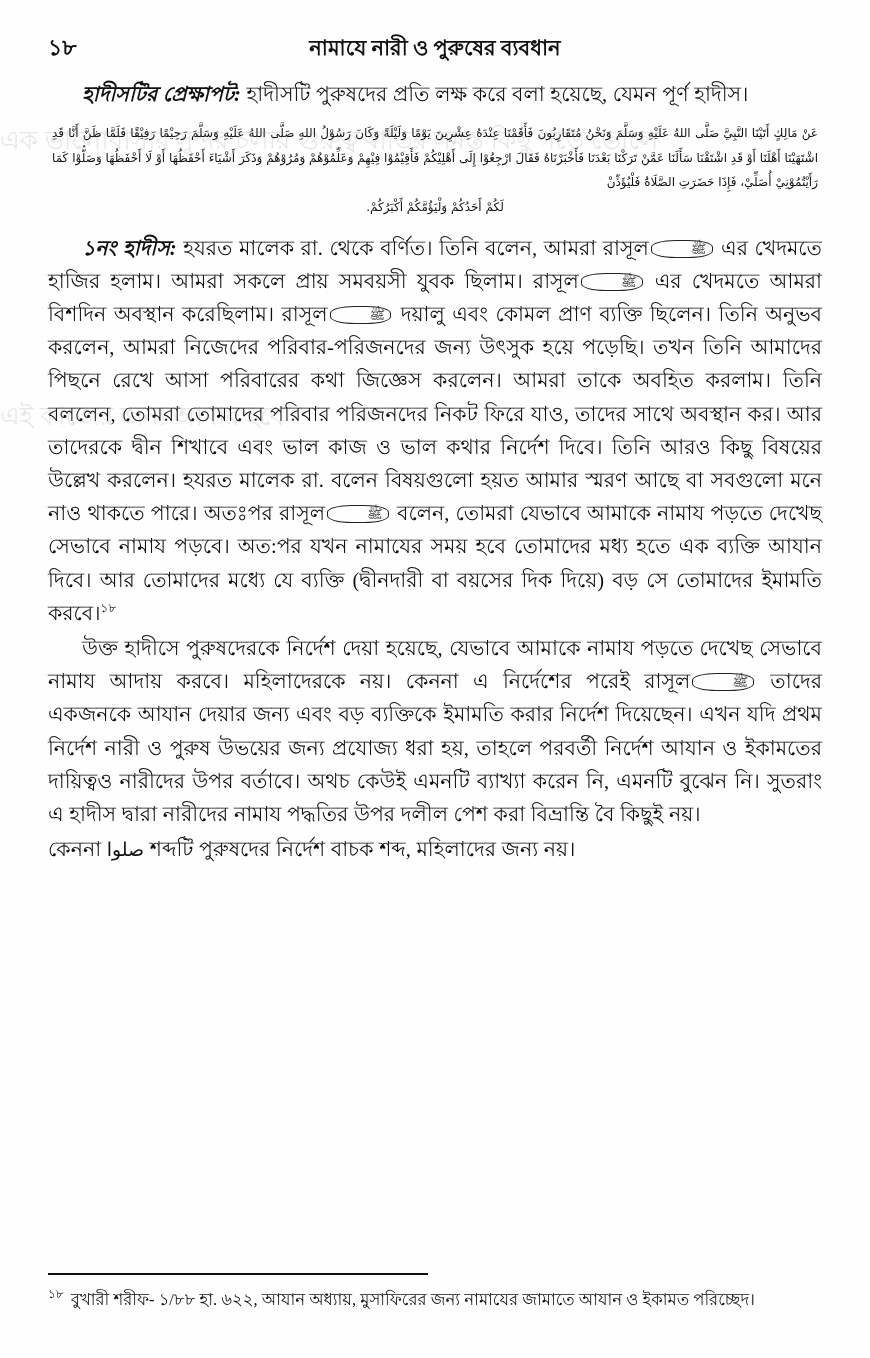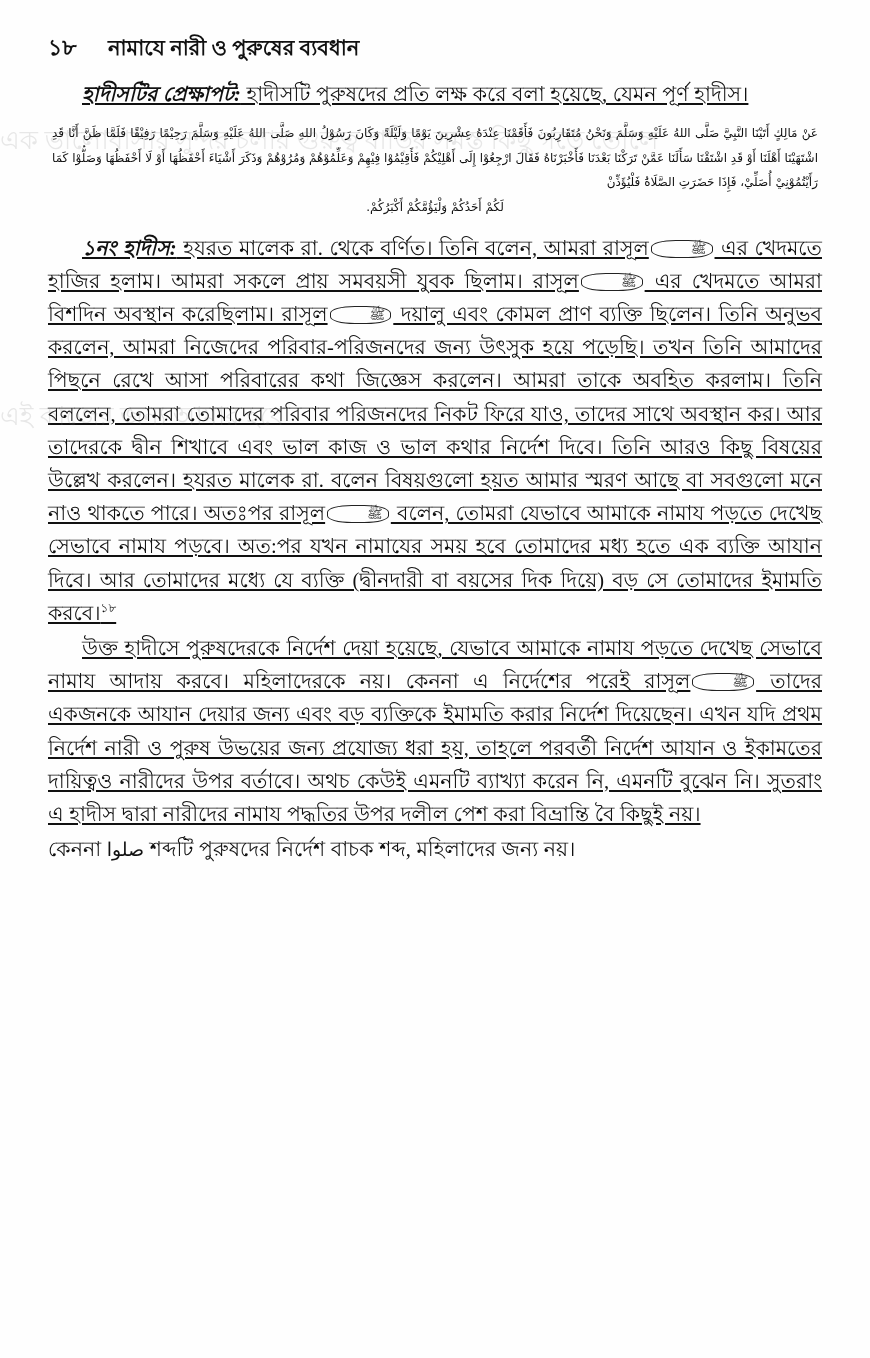--- a/index.html
+++ b/index.html
@@ -34,39 +34,38 @@
   }
   .page-number {
     font-size: 22px;
     font-weight: 700;
     width: 60px;
     flex: 0 0 60px;
     letter-spacing: 0px;
   }
   .header-title {
     flex: 1 1 auto;
-    text-align: left;
+    text-align: center;
     font-size: 21px;
     font-weight: 700;
     padding-right: 60px;
     white-space: nowrap;
   }
 
   
   .para {
     font-size: 20.5px;
     line-height: 1.62;
     text-align: justify;
     text-justify: inter-word;
     margin: 0 0 2px 0;
     word-spacing: 0.5px;
   }
   .para.indent {
     text-indent: 34px;
-    text-decoration: underline;
   }
   .lead-italic {
     font-style: italic;
     font-weight: 700;
   }
   .arabic-inline {
     font-family: Liberation Serif, serif;
     font-size: 19px;
   }
 
@@ -174,14 +173,20 @@
   </p>
 
   <p class="para indent">
     <span>উক্ত হাদীসে পুরুষদেরকে নির্দেশ দেয়া হয়েছে, যেভাবে আমাকে নামায পড়তে দেখেছ সেভাবে নামায আদায় করবে। মহিলাদেরকে নয়। কেননা এ নির্দেশের পরেই রাসূল</span><span class="pbuh">ﷺ</span><span> তাদের একজনকে আযান দেয়ার জন্য এবং বড় ব্যক্তিকে ইমামতি করার নির্দেশ দিয়েছেন। এখন যদি প্রথম নির্দেশ নারী ও পুরুষ উভয়ের জন্য প্রযোজ্য ধরা হয়, তাহলে পরবর্তী নির্দেশ আযান ও ইকামতের দায়িত্বও নারীদের উপর বর্তাবে। অথচ কেউই এমনটি ব্যাখ্যা করেন নি, এমনটি বুঝেন নি। সুতরাং এ হাদীস দ্বারা নারীদের নামায পদ্ধতির উপর দলীল পেশ করা বিভ্রান্তি বৈ কিছুই নয়।</span>
   </p>
 
   <p class="para">
     <span>কেননা </span><span class="arabic-inline">صلوا</span><span> শব্দটি পুরুষদের নির্দেশ বাচক শব্দ, মহিলাদের জন্য নয়।</span>
   </p>
 
+  <div class="footnote-area">
+    <div class="footnote-rule"></div>
+    <div class="footnote">
+      <span class="fn-marker">১৮</span><span> বুখারী শরীফ- ১/৮৮ হা. ৬২২, আযান অধ্যায়, মুসাফিরের জন্য নামাযের জামাতে আযান ও ইকামত পরিচ্ছেদ।</span>
+    </div>
+  </div>
 
 </div>
 
 </body></html>

